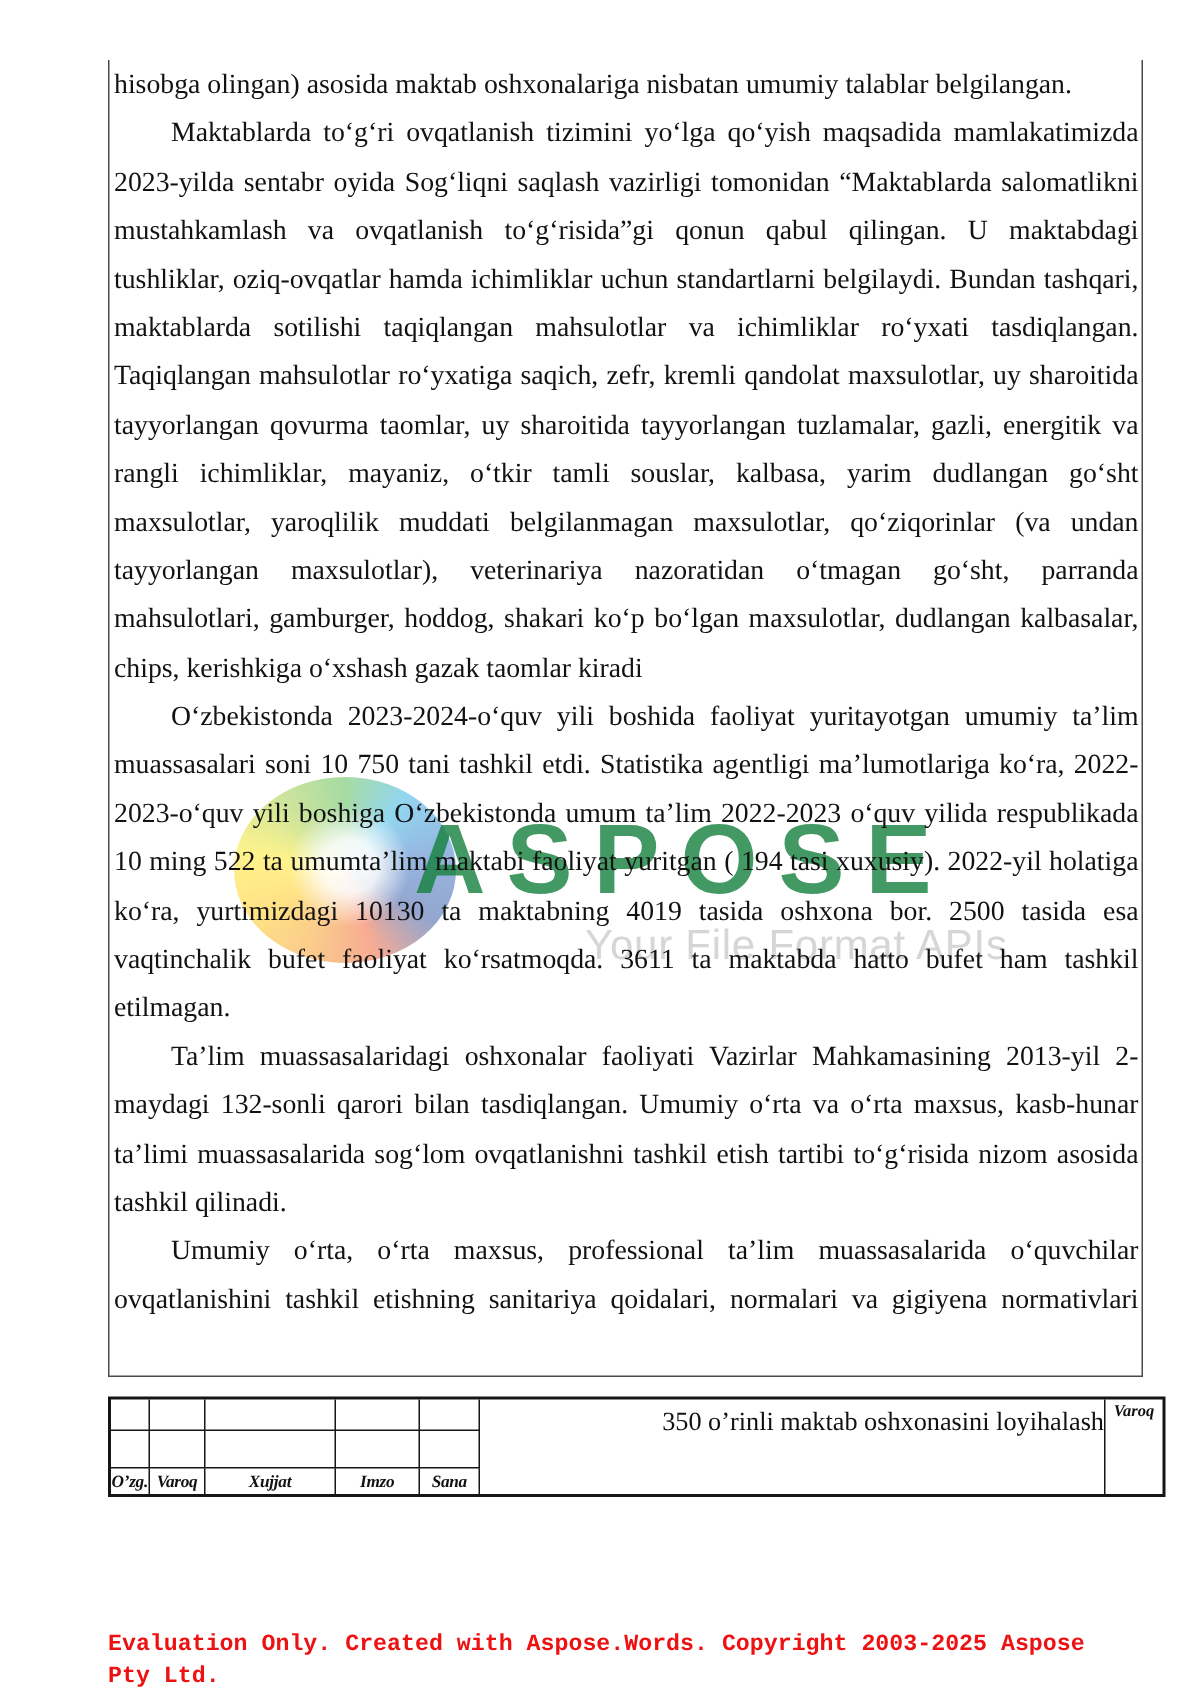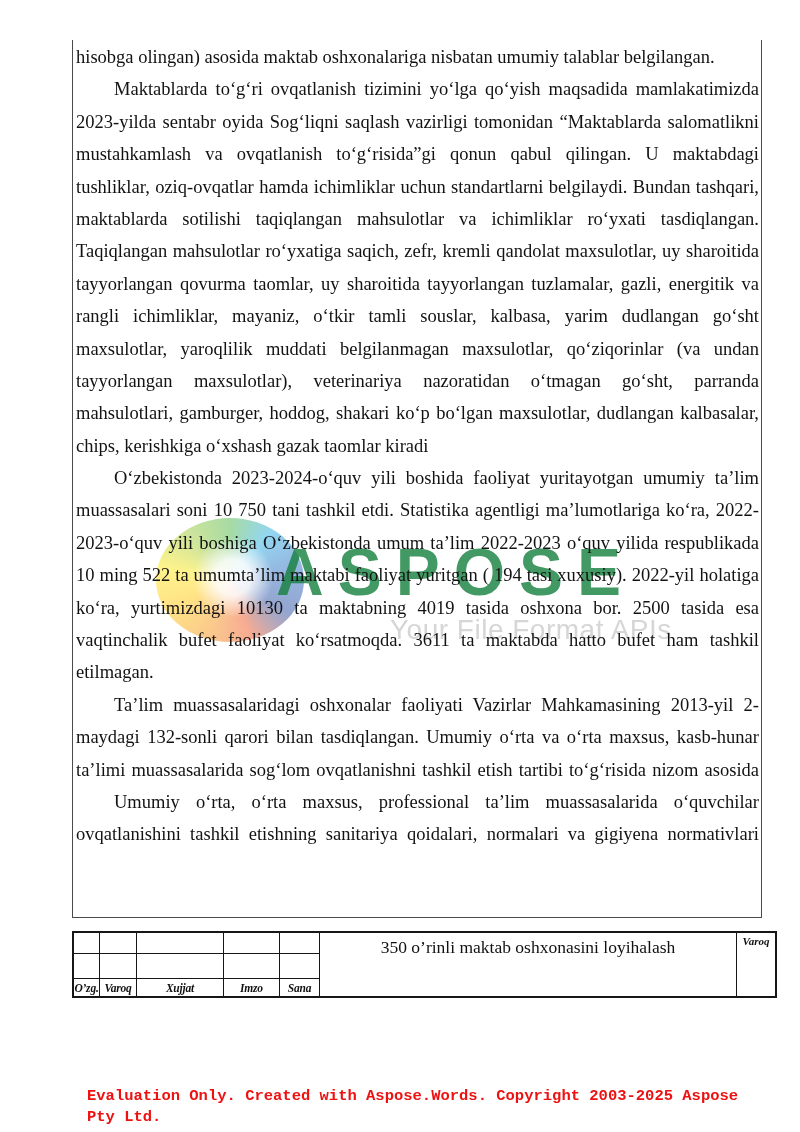--- a/index.html
+++ b/index.html
@@ -35,27 +35,27 @@
   .stamp-table{position:absolute;left:72px;top:931px;width:705px;height:67px;
     box-sizing:border-box;border:2px solid #161616;z-index:1;
     display:grid;grid-template-columns:26px 37px 87px 56px 40px 1fr 38px;
     grid-template-rows:21px 25px 1fr;}
   .stamp-table .c{box-sizing:border-box;border-right:1.5px solid #161616;}
   .stamp-table .rb{border-bottom:1.5px solid #161616;}
   .stamp-label{display:flex;align-items:center;justify-content:center;
     font-style:italic;font-weight:700;font-size:11.5px;color:#111;
     letter-spacing:-0.2px;overflow:hidden;}
   .title-cell{grid-column:6;grid-row:1/4;box-sizing:border-box;
-    border-right:1.5px solid #161616;text-align:center;padding-top:4px;
+    border-right:1.5px solid #161616;text-align:right;padding-top:4px;
     font-size:17.5px;color:#111;}
   .corner-cell{grid-column:7;grid-row:1/4;text-align:center;padding-top:2px;
     font-style:italic;font-weight:700;font-size:11px;color:#111;}
 
   
-  .eval-footer{position:absolute;left:87px;top:1086px;z-index:1;
+  .eval-footer{position:absolute;left:72px;top:1086px;z-index:1;
     font-family:"Liberation Mono",monospace;font-weight:700;
     font-size:15.5px;line-height:20.5px;color:#ee1111;white-space:nowrap;}
 </style>
 </head>
 <body>
 
 <div class="wm-logo"></div>
 <div class="wm-brand">ASPOSE</div>
 <div class="wm-tagline">Your File Format APIs</div>
 
@@ -77,20 +77,21 @@
       <div class="line indent">O‘zbekistonda 2023-2024-o‘quv yili boshida faoliyat yuritayotgan umumiy ta’lim</div>
       <div class="line">muassasalari soni 10 750 tani tashkil etdi. Statistika agentligi ma’lumotlariga ko‘ra, 2022-</div>
       <div class="line">2023-o‘quv yili boshiga O‘zbekistonda umum ta’lim 2022-2023 o‘quv yilida respublikada</div>
       <div class="line">10 ming 522 ta umumta’lim maktabi faoliyat yuritgan ( 194 tasi xuxusiy). 2022-yil holatiga</div>
       <div class="line">ko‘ra, yurtimizdagi 10130 ta maktabning 4019 tasida oshxona bor. 2500 tasida esa</div>
       <div class="line">vaqtinchalik bufet faoliyat ko‘rsatmoqda. 3611 ta maktabda hatto bufet ham tashkil</div>
       <div class="line last">etilmagan.</div>
       <div class="line indent">Ta’lim muassasalaridagi oshxonalar faoliyati Vazirlar Mahkamasining 2013-yil 2-</div>
       <div class="line">maydagi 132-sonli qarori bilan tasdiqlangan. Umumiy o‘rta va o‘rta maxsus, kasb-hunar</div>
       <div class="line">ta’limi muassasalarida sog‘lom ovqatlanishni tashkil etish tartibi to‘g‘risida nizom asosida</div>
+      <div class="line last">tashkil qilinadi.</div>
       <div class="line indent">Umumiy o‘rta, o‘rta maxsus, professional ta’lim muassasalarida o‘quvchilar</div>
       <div class="line">ovqatlanishini tashkil etishning sanitariya qoidalari, normalari va gigiyena normativlari</div>
     </div>
 </div>
 
 <div class="stamp-table">
 
   <div class="c rb"></div>
   <div class="c rb"></div>
   <div class="c rb"></div>

